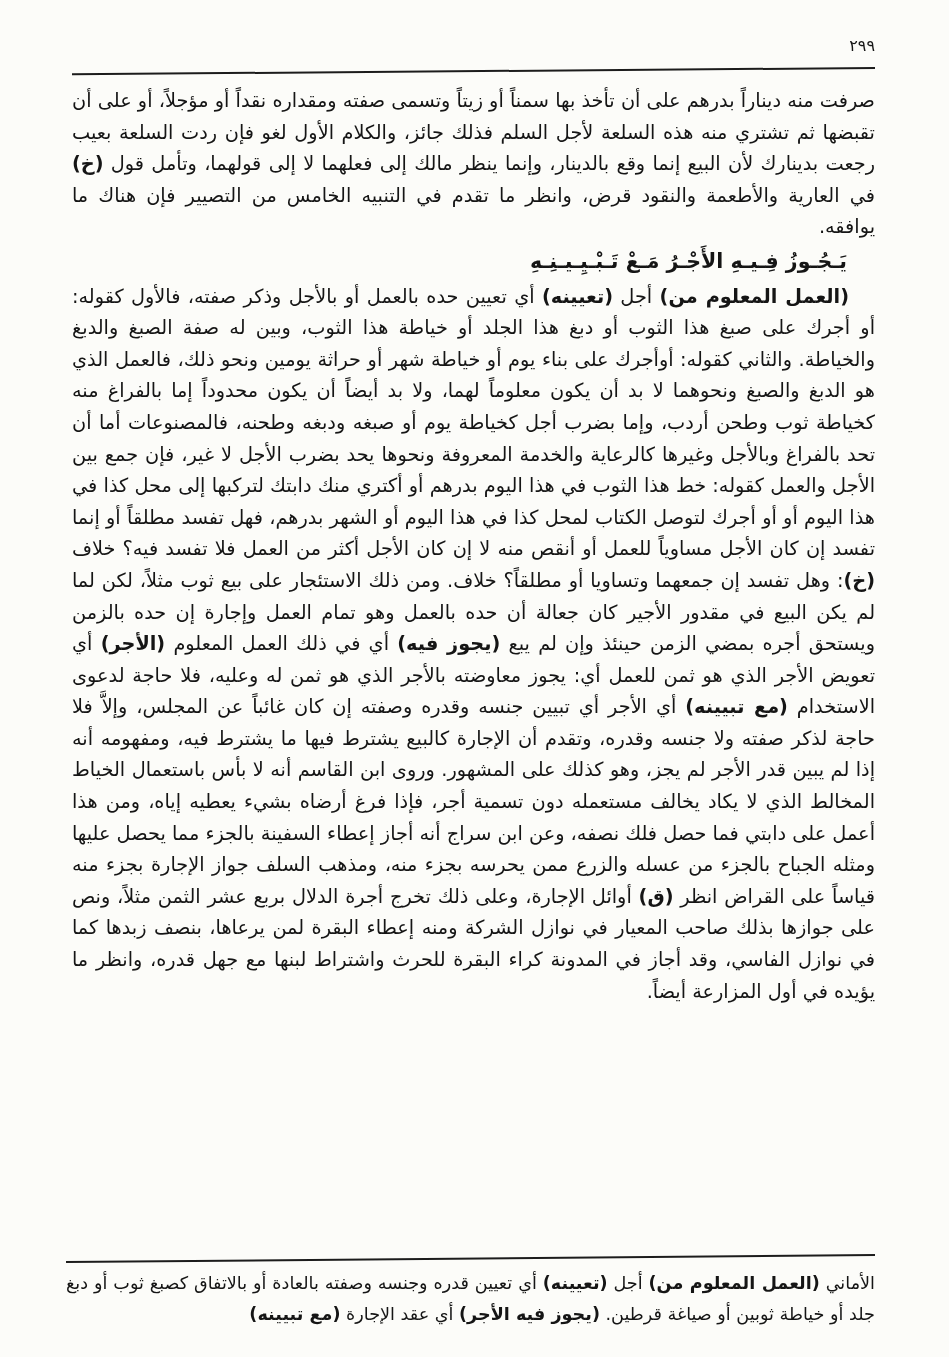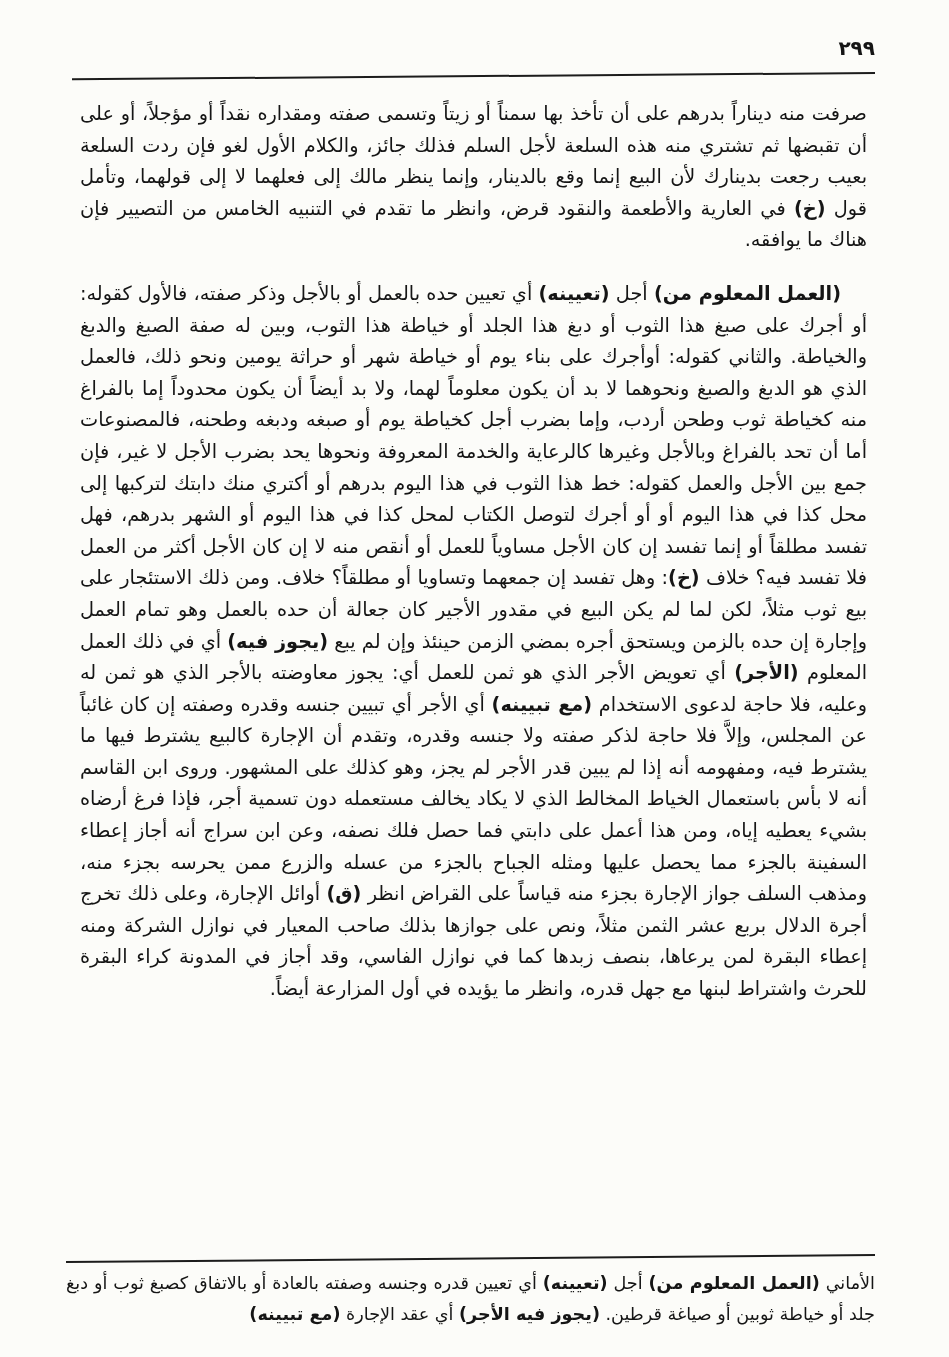--- a/index.html
+++ b/index.html
@@ -25,38 +25,38 @@
     justify-content: space-between;
     align-items: baseline;
     padding: 36px 74px 0 80px;
   }
   .header-title {
     font-size: 20px;
     font-weight: bold;
     letter-spacing: 0;
   }
   .page-number {
-    font-size: 20px;
-    font-weight: bold;
+    font-size: 16px;
+    font-weight: normal;
   }
   .header-rule {
     height: 0;
     border-top: 2.6px solid #1c1c1c;
     margin: 12px 74px 0 72px;
     transform: rotate(-0.45deg);
     transform-origin: right center;
   }
   .body-text {
     padding: 16px 74px 0 72px;
     font-size: 19.3px;
     line-height: 31.6px;
     text-align: justify;
     text-justify: inter-word;
   }
-  .para { margin: 8px; }
+  .para { margin: 0; }
   .para-indent { text-indent: 26px; }
   .b { font-weight: bold; }
   .verse {
     display: flex;
     justify-content: space-between;
     align-items: baseline;
     font-weight: bold;
     font-size: 20.5px;
     padding: 3px 28px 3px 36px;
     white-space: nowrap;
@@ -92,20 +92,21 @@
     <div class="page-number">٢٩٩</div>
   </div>
 
   <div class="header-rule"></div>
 
   <div class="body-text">
 
     <p class="para"><span>صرفت منه ديناراً بدرهم على أن تأخذ بها سمناً أو زيتاً وتسمى صفته ومقداره نقداً أو مؤجلاً، أو على أن تقبضها ثم تشتري منه هذه السلعة لأجل السلم فذلك جائز، والكلام الأول لغو فإن ردت السلعة بعيب رجعت بدينارك لأن البيع إنما وقع بالدينار، وإنما ينظر مالك إلى فعلهما لا إلى قولهما، وتأمل قول </span><span class="b">(خ)</span><span> في العارية والأطعمة والنقود قرض، وانظر ما تقدم في التنبيه الخامس من التصيير فإن هناك ما يوافقه.</span></p>
 
     <div class="verse">
+      <span class="verse-left">يَـجُـوزُ فِـيـهِ الأَجْـرُ مَـعْ تَـبْـيِـيـنِـهِ</span>
     </div>
 
     <p class="para para-indent"><span class="b">(العمل المعلوم من)</span><span> أجل </span><span class="b">(تعيينه)</span><span> أي تعيين حده بالعمل أو بالأجل وذكر صفته، فالأول كقوله: أو أجرك على صبغ هذا الثوب أو دبغ هذا الجلد أو خياطة هذا الثوب، وبين له صفة الصبغ والدبغ والخياطة. والثاني كقوله: أوأجرك على بناء يوم أو خياطة شهر أو حراثة يومين ونحو ذلك، فالعمل الذي هو الدبغ والصبغ ونحوهما لا بد أن يكون معلوماً لهما، ولا بد أيضاً أن يكون محدوداً إما بالفراغ منه كخياطة ثوب وطحن أردب، وإما بضرب أجل كخياطة يوم أو صبغه ودبغه وطحنه، فالمصنوعات أما أن تحد بالفراغ وبالأجل وغيرها كالرعاية والخدمة المعروفة ونحوها يحد بضرب الأجل لا غير، فإن جمع بين الأجل والعمل كقوله: خط هذا الثوب في هذا اليوم بدرهم أو أكتري منك دابتك لتركبها إلى محل كذا في هذا اليوم أو أو أجرك لتوصل الكتاب لمحل كذا في هذا اليوم أو الشهر بدرهم، فهل تفسد مطلقاً أو إنما تفسد إن كان الأجل مساوياً للعمل أو أنقص منه لا إن كان الأجل أكثر من العمل فلا تفسد فيه؟ خلاف </span><span class="b">(خ)</span><span>: وهل تفسد إن جمعهما وتساويا أو مطلقاً؟ خلاف. ومن ذلك الاستئجار على بيع ثوب مثلاً، لكن لما لم يكن البيع في مقدور الأجير كان جعالة أن حده بالعمل وهو تمام العمل وإجارة إن حده بالزمن ويستحق أجره بمضي الزمن حينئذ وإن لم يبع </span><span class="b">(يجوز فيه)</span><span> أي في ذلك العمل المعلوم </span><span class="b">(الأجر)</span><span> أي تعويض الأجر الذي هو ثمن للعمل أي: يجوز معاوضته بالأجر الذي هو ثمن له وعليه، فلا حاجة لدعوى الاستخدام </span><span class="b">(مع تبيينه)</span><span> أي الأجر أي تبيين جنسه وقدره وصفته إن كان غائباً عن المجلس، وإلاَّ فلا حاجة لذكر صفته ولا جنسه وقدره، وتقدم أن الإجارة كالبيع يشترط فيها ما يشترط فيه، ومفهومه أنه إذا لم يبين قدر الأجر لم يجز، وهو كذلك على المشهور. وروى ابن القاسم أنه لا بأس باستعمال الخياط المخالط الذي لا يكاد يخالف مستعمله دون تسمية أجر، فإذا فرغ أرضاه بشيء يعطيه إياه، ومن هذا أعمل على دابتي فما حصل فلك نصفه، وعن ابن سراج أنه أجاز إعطاء السفينة بالجزء مما يحصل عليها ومثله الجباح بالجزء من عسله والزرع ممن يحرسه بجزء منه، ومذهب السلف جواز الإجارة بجزء منه قياساً على القراض انظر </span><span class="b">(ق)</span><span> أوائل الإجارة، وعلى ذلك تخرج أجرة الدلال بربع عشر الثمن مثلاً، ونص على جوازها بذلك صاحب المعيار في نوازل الشركة ومنه إعطاء البقرة لمن يرعاها، بنصف زبدها كما في نوازل الفاسي، وقد أجاز في المدونة كراء البقرة للحرث واشتراط لبنها مع جهل قدره، وانظر ما يؤيده في أول المزارعة أيضاً.</span></p>
 
   </div>
 
   <div class="footnote-block">
     <div class="footnote-rule"></div>
     <div class="footnote-text"><span>الأماني </span><span class="b">(العمل المعلوم من)</span><span> أجل </span><span class="b">(تعيينه)</span><span> أي تعيين قدره وجنسه وصفته بالعادة أو بالاتفاق كصبغ ثوب أو دبغ جلد أو خياطة ثوبين أو صياغة قرطين. </span><span class="b">(يجوز فيه الأجر)</span><span> أي عقد الإجارة </span><span class="b">(مع تبيينه)</span></div>
   </div>

